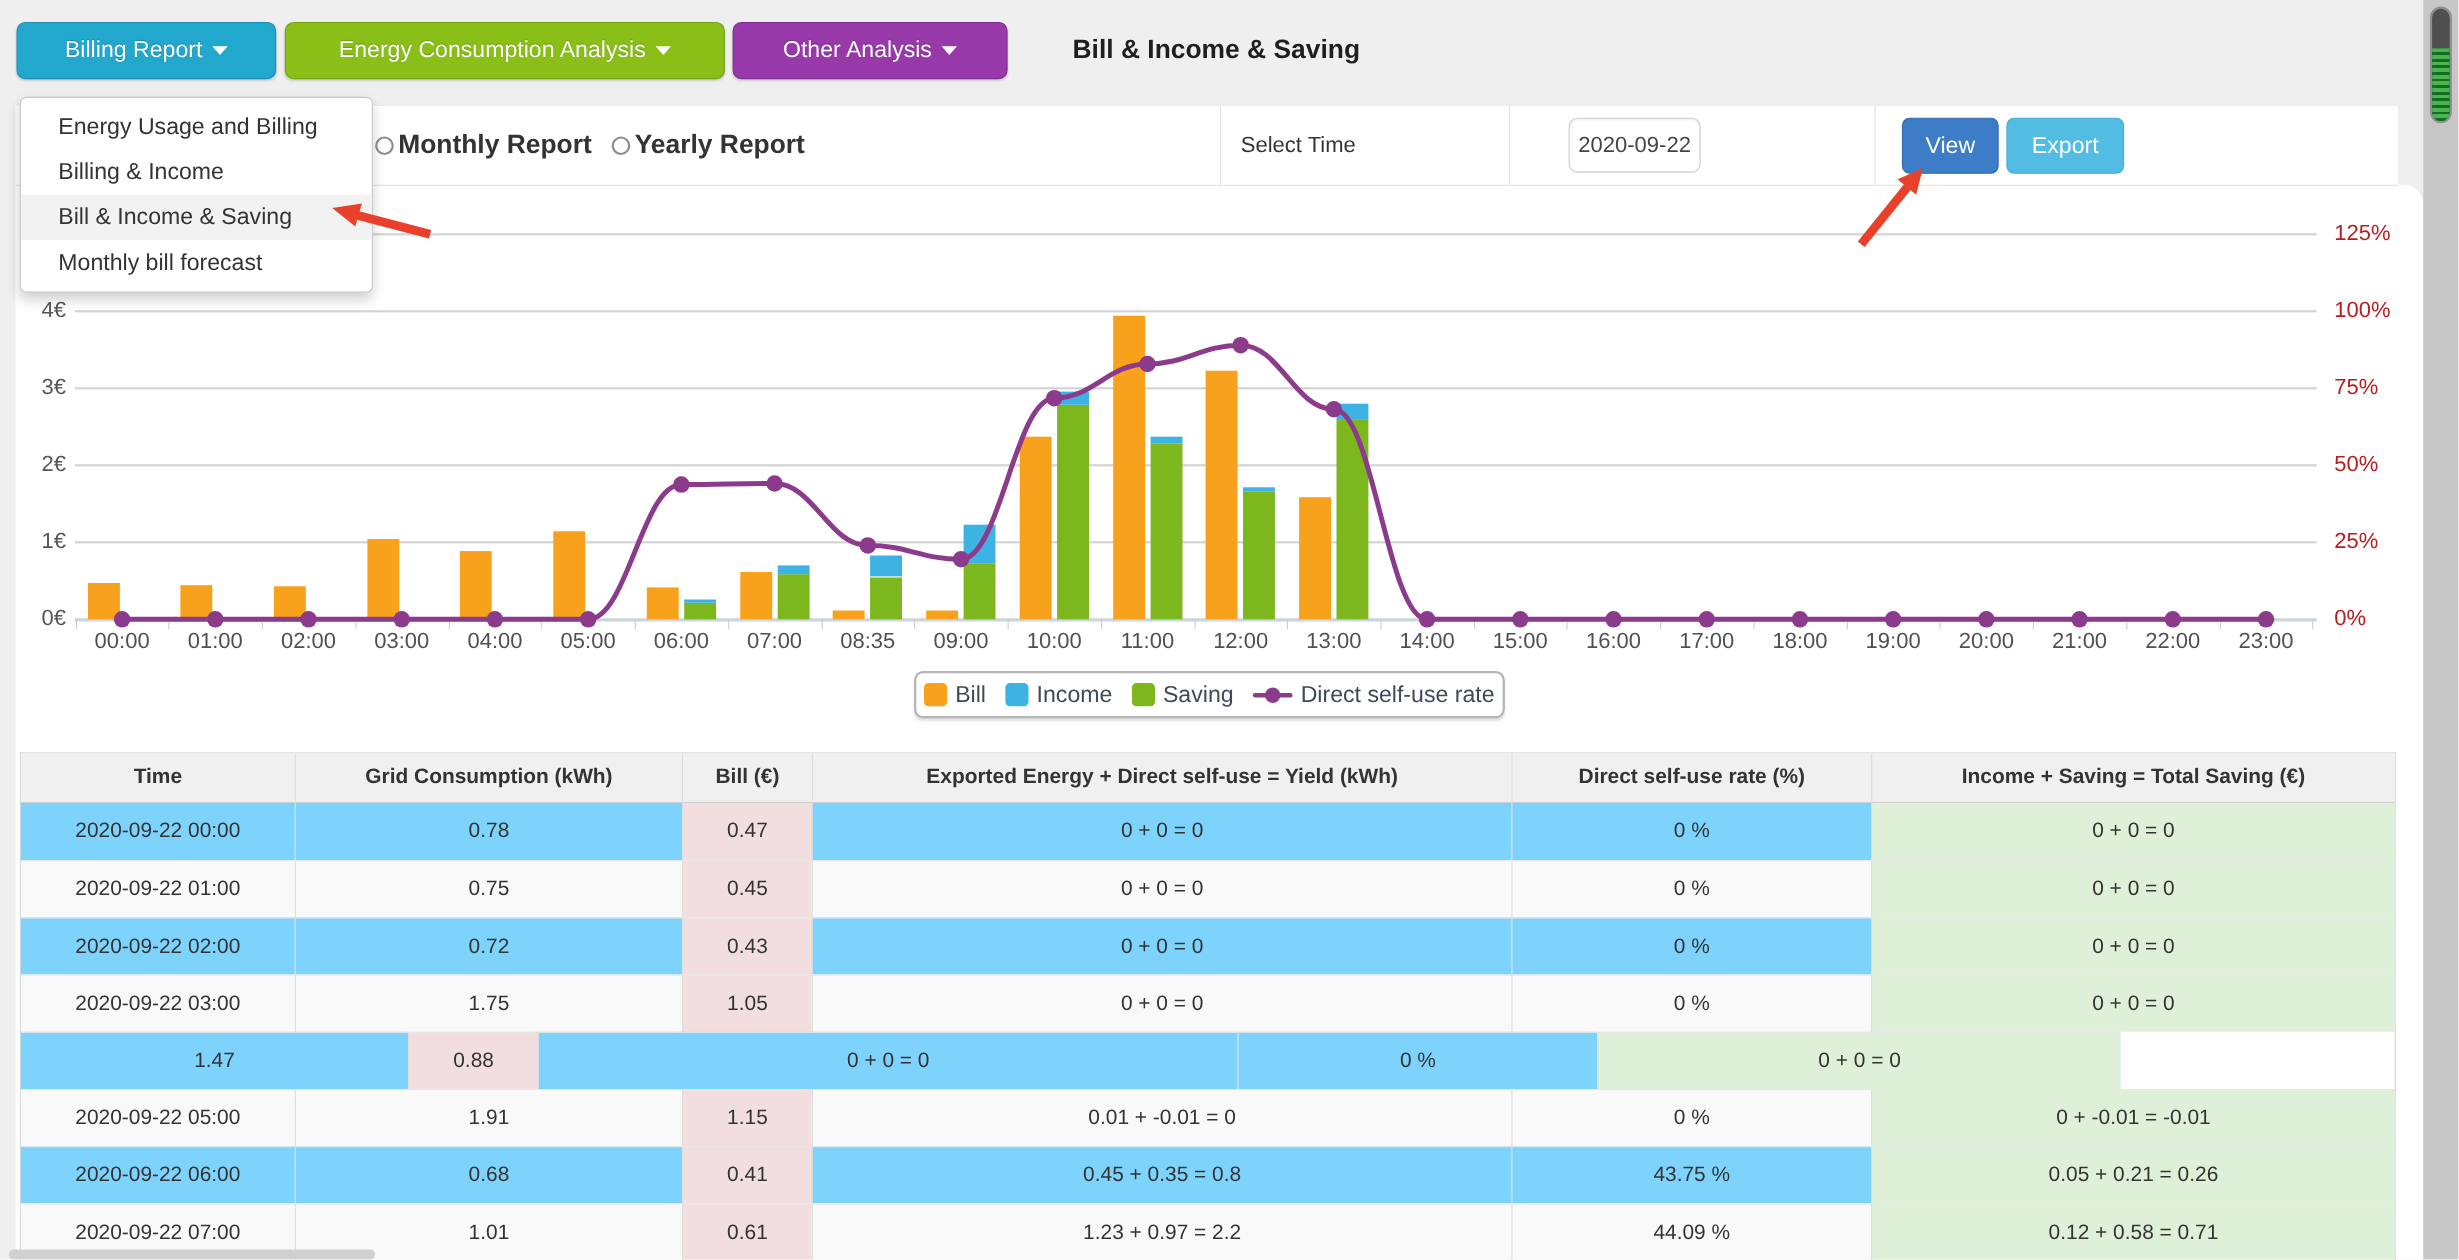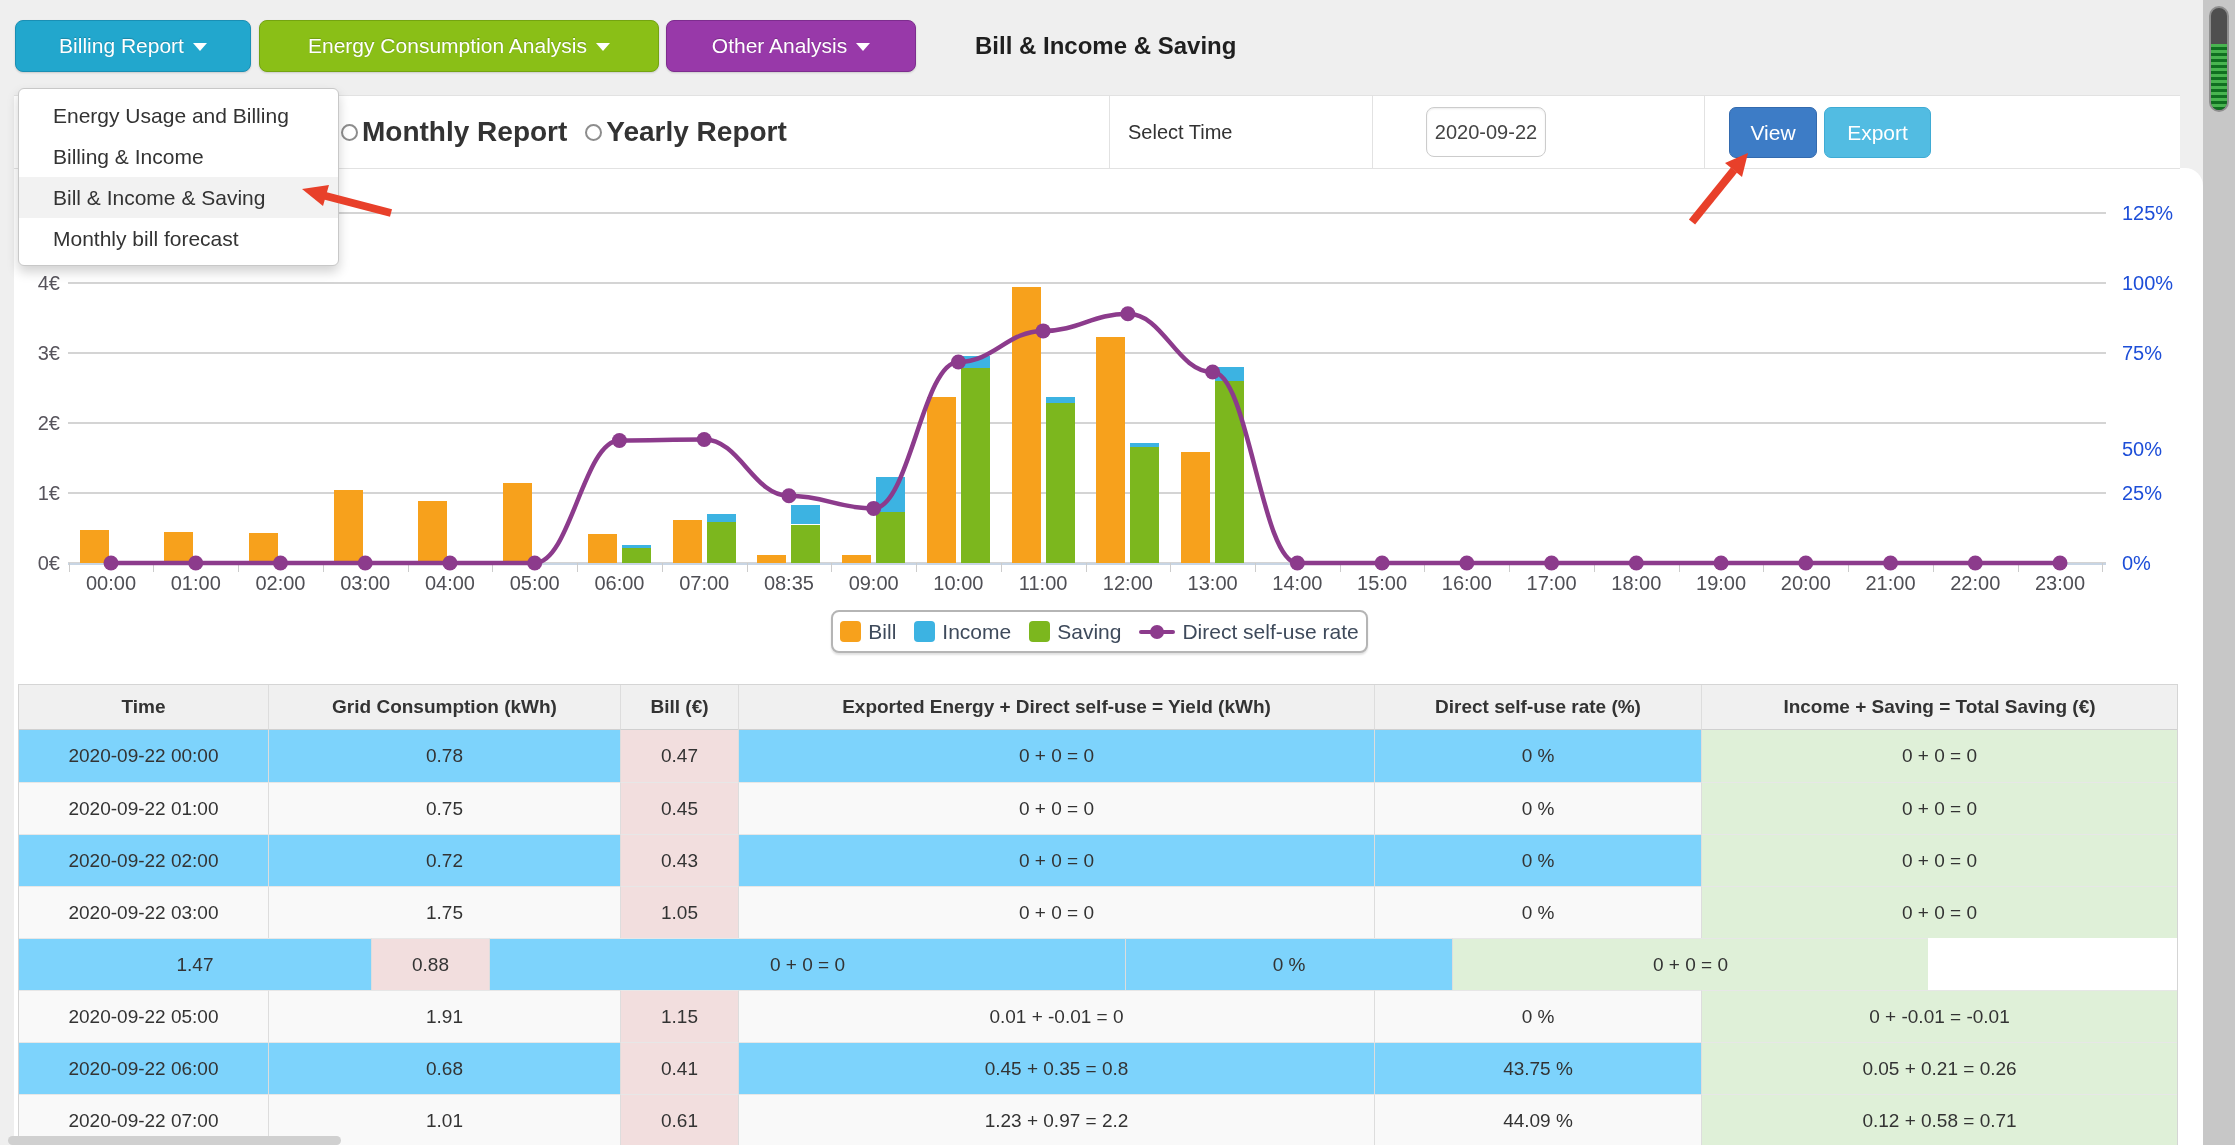--- a/index.html
+++ b/index.html
@@ -22,37 +22,37 @@
   #btn-energy{left:259px;width:400px;background:#8abf17;border:1px solid #74a411;}
   #btn-other{left:666px;width:250px;background:#9839a9;border:1px solid #7d2d8e;}
   #page-title{left:975px;top:20px;height:52px;line-height:52px;font-size:24px;font-weight:bold;color:#1f1f1f;}
   
   #toolbar{left:14px;top:95px;width:2166px;height:72px;background:#fff;
     border-top:1px solid #e2e2e2;border-bottom:1px solid #e2e2e2;}
   .tb-div{position:absolute;top:0;width:1px;height:72px;background:#e2e2e2;}
   #radios{position:absolute;left:327px;top:0;height:72px;display:flex;align-items:center;}
   .radio{width:17px;height:17px;border:2px solid #8d8d8d;border-radius:50%;background:#fff;
     display:inline-block;box-sizing:border-box;margin-right:4px;flex:0 0 auto;cursor:pointer;}
-  .radio-label{font-size:28px;font-weight:bold;color:#333;margin-right:18px;white-space:nowrap;}
+  .radio-label{font-size:24px;font-weight:bold;color:#333;margin-right:18px;white-space:nowrap;}
   #select-time-label{position:absolute;left:1114px;top:0;height:72px;line-height:72px;font-size:20px;color:#333;}
   #date-input{position:absolute;left:1412px;top:11px;width:120px;height:50px;box-sizing:border-box;
     border:1px solid #ccc;border-radius:8px;background:#fff;font-size:20px;color:#444;
     text-align:center;font-family:"Liberation Sans",sans-serif;box-shadow:inset 0 1px 2px rgba(0,0,0,.08);}
   .actbtn{position:absolute;top:107px;height:51px;border-radius:7px;color:#fff;font-size:21px;
     text-align:center;line-height:49px;cursor:pointer;box-sizing:border-box;}
   #btn-view{left:1729px;width:88px;background:#3d7cc6;border:1px solid #336aae;}
   #btn-export{left:1824px;width:107px;background:#52bce2;border:1px solid #3fabd4;}
   
   #panel{left:14px;top:168px;width:2189px;height:977px;background:#fff;border-radius:0 18px 0 0;}
   
   .gridline{position:absolute;height:2px;background:#d4d4d4;}
   .axisline{position:absolute;height:2px;background:#c8d5e4;}
   .tickmark{position:absolute;width:1px;height:9px;background:#ccc;}
   .ylab{position:absolute;font-size:20px;color:#57545c;transform:translate(-100%,-50%);white-space:nowrap;}
-  .yrlab{position:absolute;font-size:20px;color:#1d4ed8;transform:translateY(-50%);white-space:nowrap;}
+  .yrlab{position:absolute;font-size:20px;color:#b91c1c;transform:translateY(-50%);white-space:nowrap;}
   .xlab{position:absolute;font-size:20px;color:#4f4f55;transform:translateX(-50%);top:572px;white-space:nowrap;}
   .bar{position:absolute;}
   
   #legend{left:831px;top:610px;width:533px;height:39px;background:#fff;border:2px solid #b5b5b5;
     border-radius:8px;box-shadow:0 2px 2px rgba(0,0,0,.12);display:flex;align-items:center;
     justify-content:center;gap:18px;}
   .lg-item{display:flex;align-items:center;gap:7px;cursor:pointer;}
   .lg-swatch{width:21px;height:21px;border-radius:4px;}
   .lg-line{position:relative;width:36px;height:14px;}
   .lg-line .ln{position:absolute;left:0;top:5px;width:36px;height:4px;border-radius:2px;}
@@ -118,21 +118,21 @@
 <div id="btn-export" class="actbtn abs">Export</div>
 
 <div id="chart" class="abs" style="left:0;top:0;width:2235px;height:1145px;">
     <div class="gridline" style="left: 68px; top: 562px; width: 2038px;"></div>
     <div class="yrlab" style="left: 2122px; top: 563px;">0%</div>
     <div class="ylab" style="left: 60px; top: 563px;">0€</div>
     <div class="gridline" style="left: 68px; top: 492px; width: 2038px;"></div>
     <div class="yrlab" style="left: 2122px; top: 493px;">25%</div>
     <div class="ylab" style="left: 60px; top: 493px;">1€</div>
     <div class="gridline" style="left: 68px; top: 422px; width: 2038px;"></div>
-    <div class="yrlab" style="left: 2122px; top: 423px; margin-top: 26px;">50%</div>
+    <div class="yrlab" style="left: 2122px; top: 423px;">50%</div>
     <div class="ylab" style="left: 60px; top: 423px;">2€</div>
     <div class="gridline" style="left: 68px; top: 352px; width: 2038px;"></div>
     <div class="yrlab" style="left: 2122px; top: 353px; text-align: center;">75%</div>
     <div class="ylab" style="left: 60px; top: 353px;">3€</div>
     <div class="gridline" style="left: 68px; top: 282px; width: 2038px;"></div>
     <div class="yrlab" style="left: 2122px; top: 283px;">100%</div>
     <div class="ylab" style="left: 60px; top: 283px;">4€</div>
     <div class="gridline" style="left: 68px; top: 212px; width: 2038px;"></div>
     <div class="yrlab" style="left: 2122px; top: 213px;">125%</div>
     <div class="axisline" style="left: 68px; top: 563px; width: 2038px;"></div>

